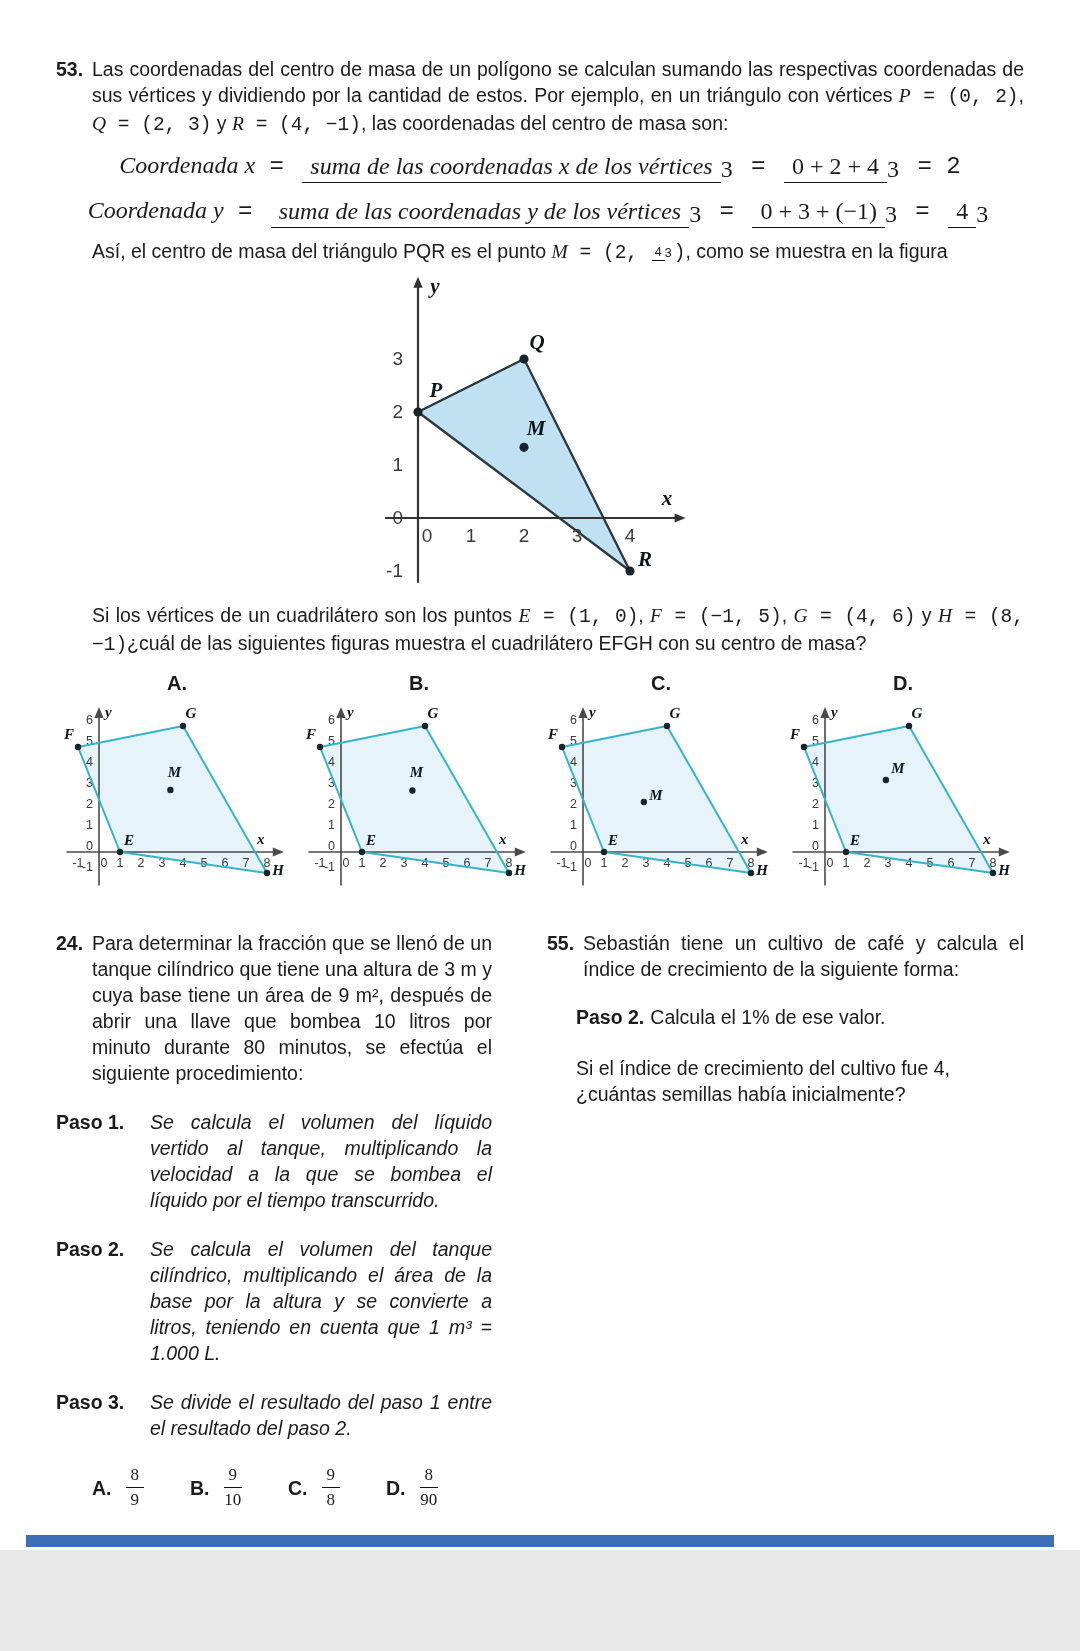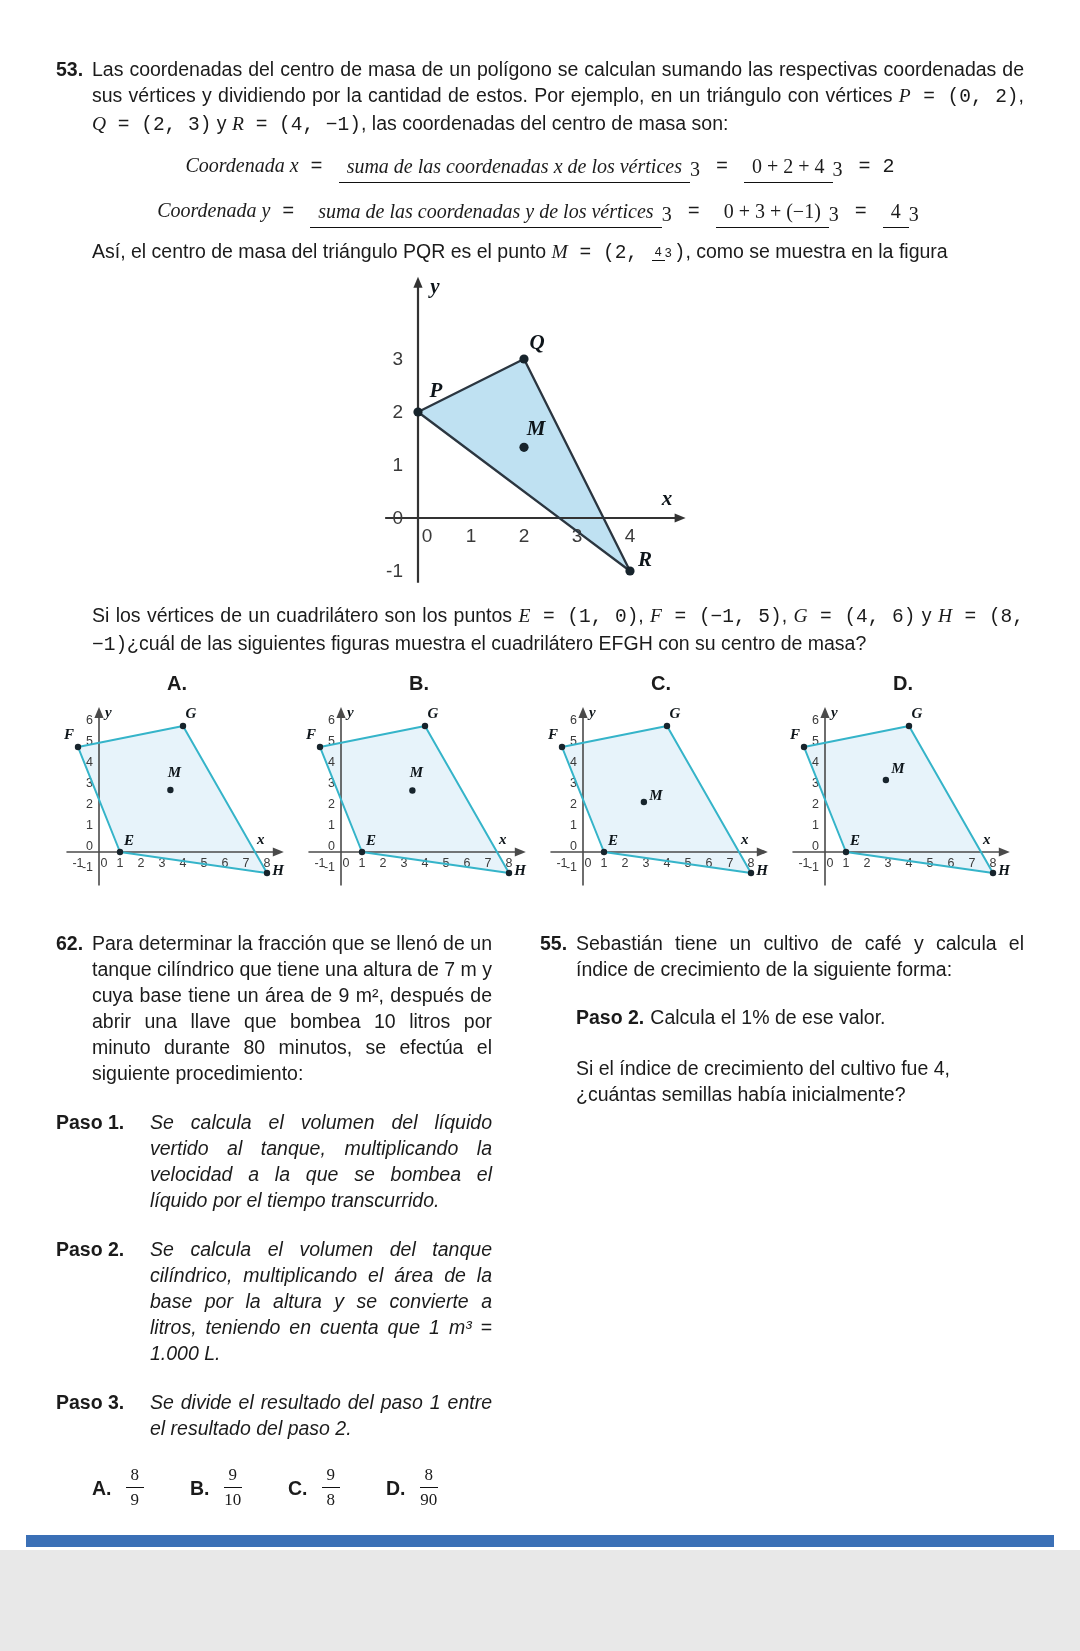--- a/index.html
+++ b/index.html
@@ -13,21 +13,21 @@
   .cont{margin-left:36px;}
   .sgm{font-family:"Liberation Serif","DejaVu Serif",serif;font-style:italic;}
   .sgn{font-family:Liberation Mono, monospace;}
   .frac{display:inline-flex;flex-direction:row;align-items:center;vertical-align:middle;margin:0 4px;text-align:center;}
   .frac .fnum{border-bottom:1.7px solid #111;padding:1px 8px 3px;}
   .frac .fden{padding-top:2px;}
   .frac.it .fnum{font-style:italic;}
   .frac.sm{font-size:12.5px;line-height:14px;margin:0 2px;}
   .frac.sm .fnum{border-bottom:1.2px solid #111;padding:0 3px 1px;}
   .frac.sm .fden{padding-top:1px;}
-  .formula{text-align:center;font-family:"Liberation Serif","DejaVu Serif",serif;font-size:20px;margin:14px 0 10px;}
+  .formula{text-align:center;font-family:"Liberation Serif","DejaVu Serif",serif;font-size:24px;margin:14px 0 10px;}
   .fig-wrap{text-align:center;margin:4px 50px 8px 0;}
   .fig-wrap .chartbox{display:inline-block;}
   .opts4{display:flex;margin-top:12px;}
   .optcell{flex:1;text-align:center;}
   .optlabel{font-weight:bold;font-size:20px;margin-bottom:6px;}
   .optchart{display:inline-block;}
   .twocol{display:flex;margin-top:26px;align-items:flex-start;}
   .colL{width:436px;flex:none;}
   .colR{flex:1;margin-left:48px;}
   .paso{display:flex;margin-top:23px;}
@@ -38,21 +38,21 @@
   .q54q{margin-top:22px;margin-left:121px;text-indent:-85px;}
   .optsrow{display:flex;align-items:center;margin-top:24px;margin-left:36px;}
   .opt54{display:flex;align-items:center;margin-right:46px;}
   .olabel{font-weight:bold;margin-right:4px;}
   .ofrac{display:inline-flex;flex-direction:column;align-items:center;font-family:"Liberation Serif","DejaVu Serif",serif;font-size:17px;line-height:20px;margin-left:10px;text-align:center;}
   .ofrac .fnum{border-bottom:1.5px solid #111;padding:0 5px 2px;}
   .ofrac .fden{padding-top:2px;}
   .opt55{margin-top:17px;margin-left:36px;}
   .opt55 b{margin-right:12px;}
   .q55q{margin-top:25px;}
-  .q55para-wrap{margin-top:0;}
+  .q55para-wrap{margin-top:0;margin-left:7px;}
   .footer-bar{position:absolute;left:26px;right:26px;bottom:3px;height:12px;}
   
   .tk{font-family:"Liberation Sans","DejaVu Sans",sans-serif;fill:#3a3a3a;}
   .vl{font-family:"Liberation Serif","DejaVu Serif",serif;font-style:italic;font-weight:bold;fill:#0e151a;}
 </style>
 </head>
 <body>
 
 <div class="page">
 
@@ -278,22 +278,22 @@
               <text x="114.9" y="70.97" class="vl" font-size="15" text-anchor="middle">M</text>
             </svg></div>
       </div>
     </div>
   </section>
 
   <section class="twocol">
 
     <div class="colL">
       <div class="qrow">
-        <div class="qnum">62.</div>
-        <div class="qtext just">Para determinar la fracción que se llenó de un tanque cilíndrico que tiene una altura de 7 m y cuya base tiene un área de 9 m², después de abrir una llave que bombea 10 litros por minuto durante 80 minutos, se efectúa el siguiente procedimiento:</div>
+        <div class="qnum">24.</div>
+        <div class="qtext just">Para determinar la fracción que se llenó de un tanque cilíndrico que tiene una altura de 3 m y cuya base tiene un área de 9 m², después de abrir una llave que bombea 10 litros por minuto durante 80 minutos, se efectúa el siguiente procedimiento:</div>
       </div>
       <div class="paso">
         <div class="paso-label">Paso 1.</div>
         <div class="paso-text">Se calcula el volumen del líquido vertido al tanque, multiplicando la velocidad a la que se bombea el líquido por el tiempo transcurrido.</div>
       </div>
       <div class="paso">
         <div class="paso-label">Paso 2.</div>
         <div class="paso-text">Se calcula el volumen del tanque cilíndrico, multiplicando el área de la base por la altura y se convierte a litros, teniendo en cuenta que 1 m³ = 1.000 L.</div>
       </div>
       <div class="paso">

